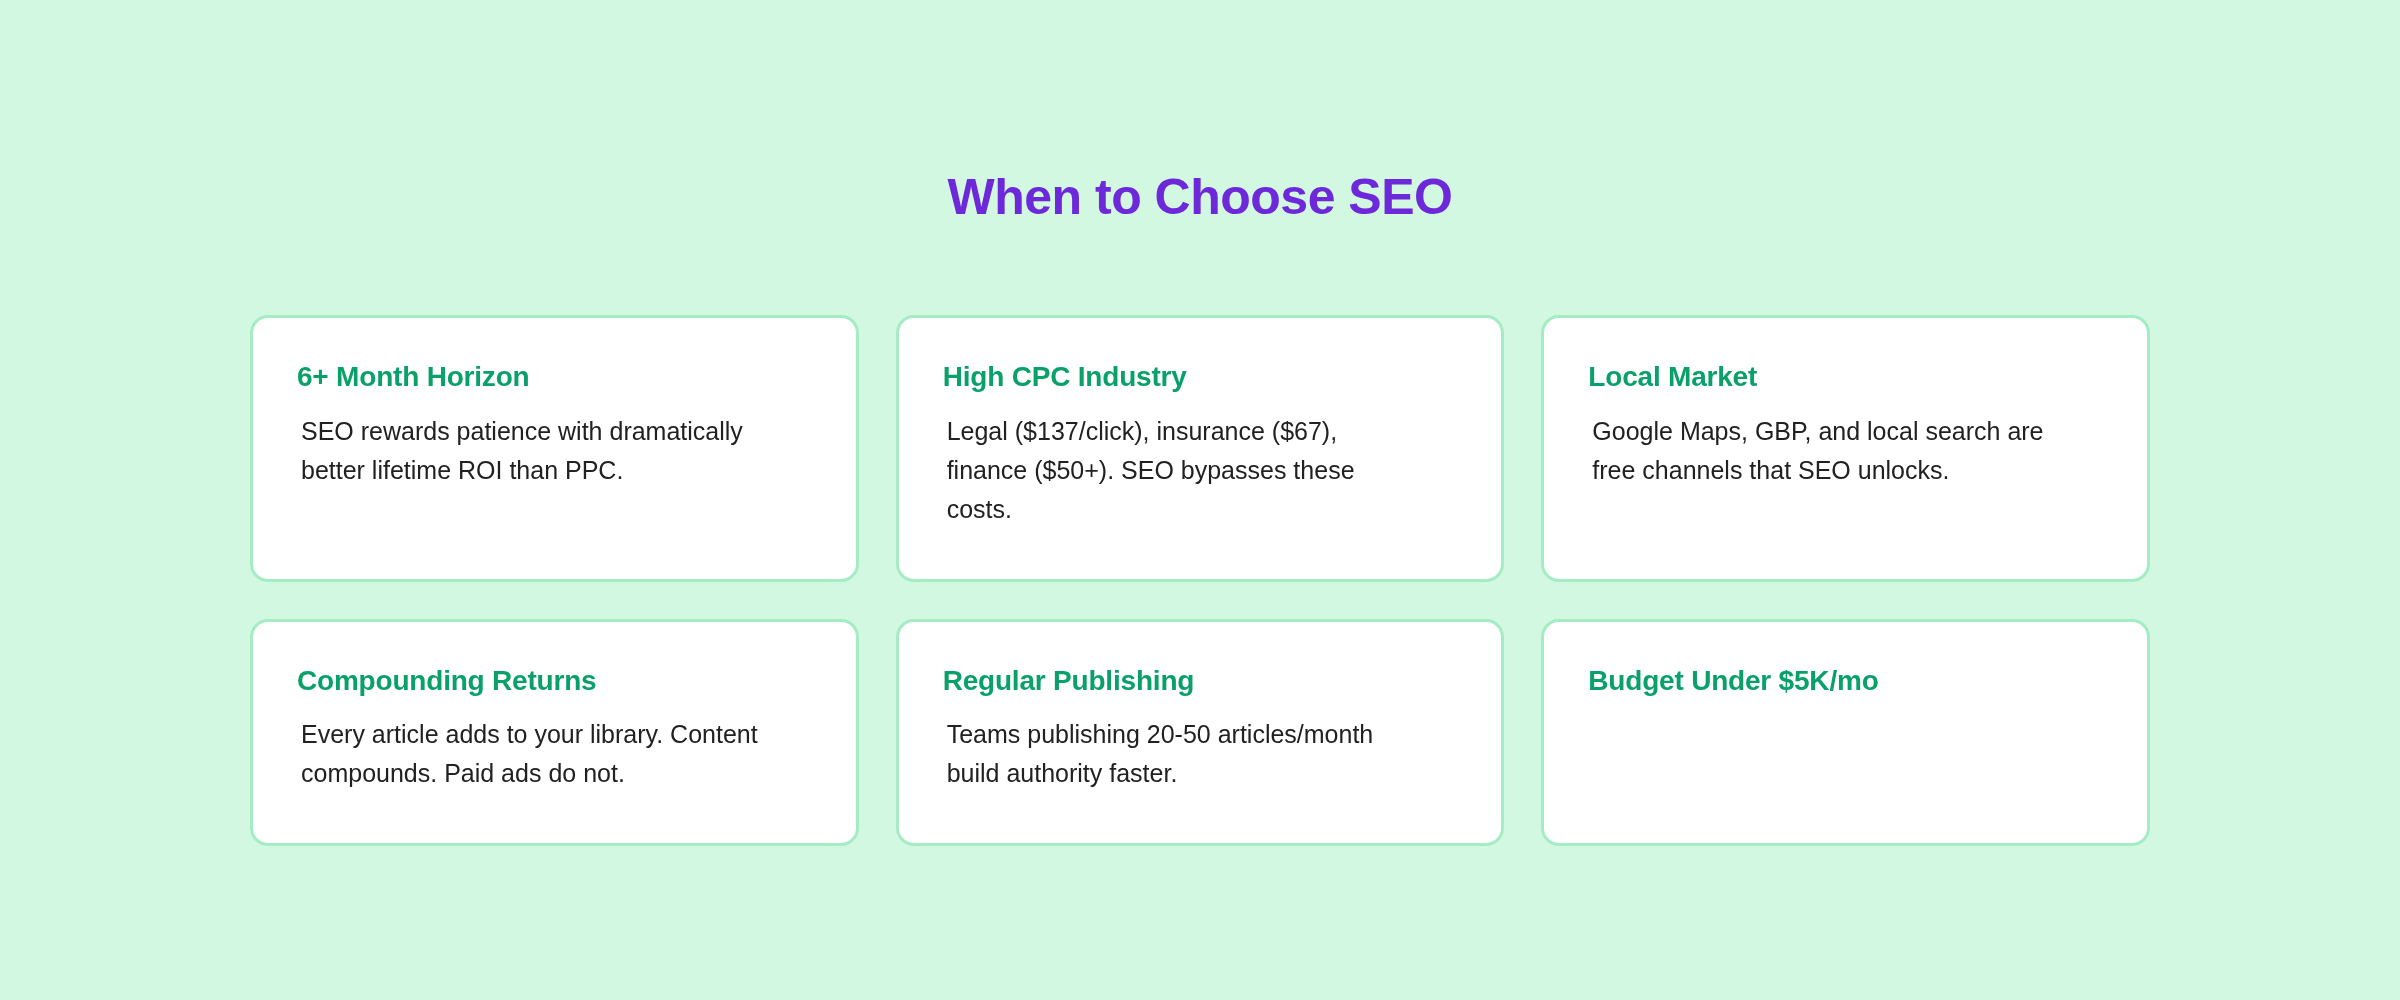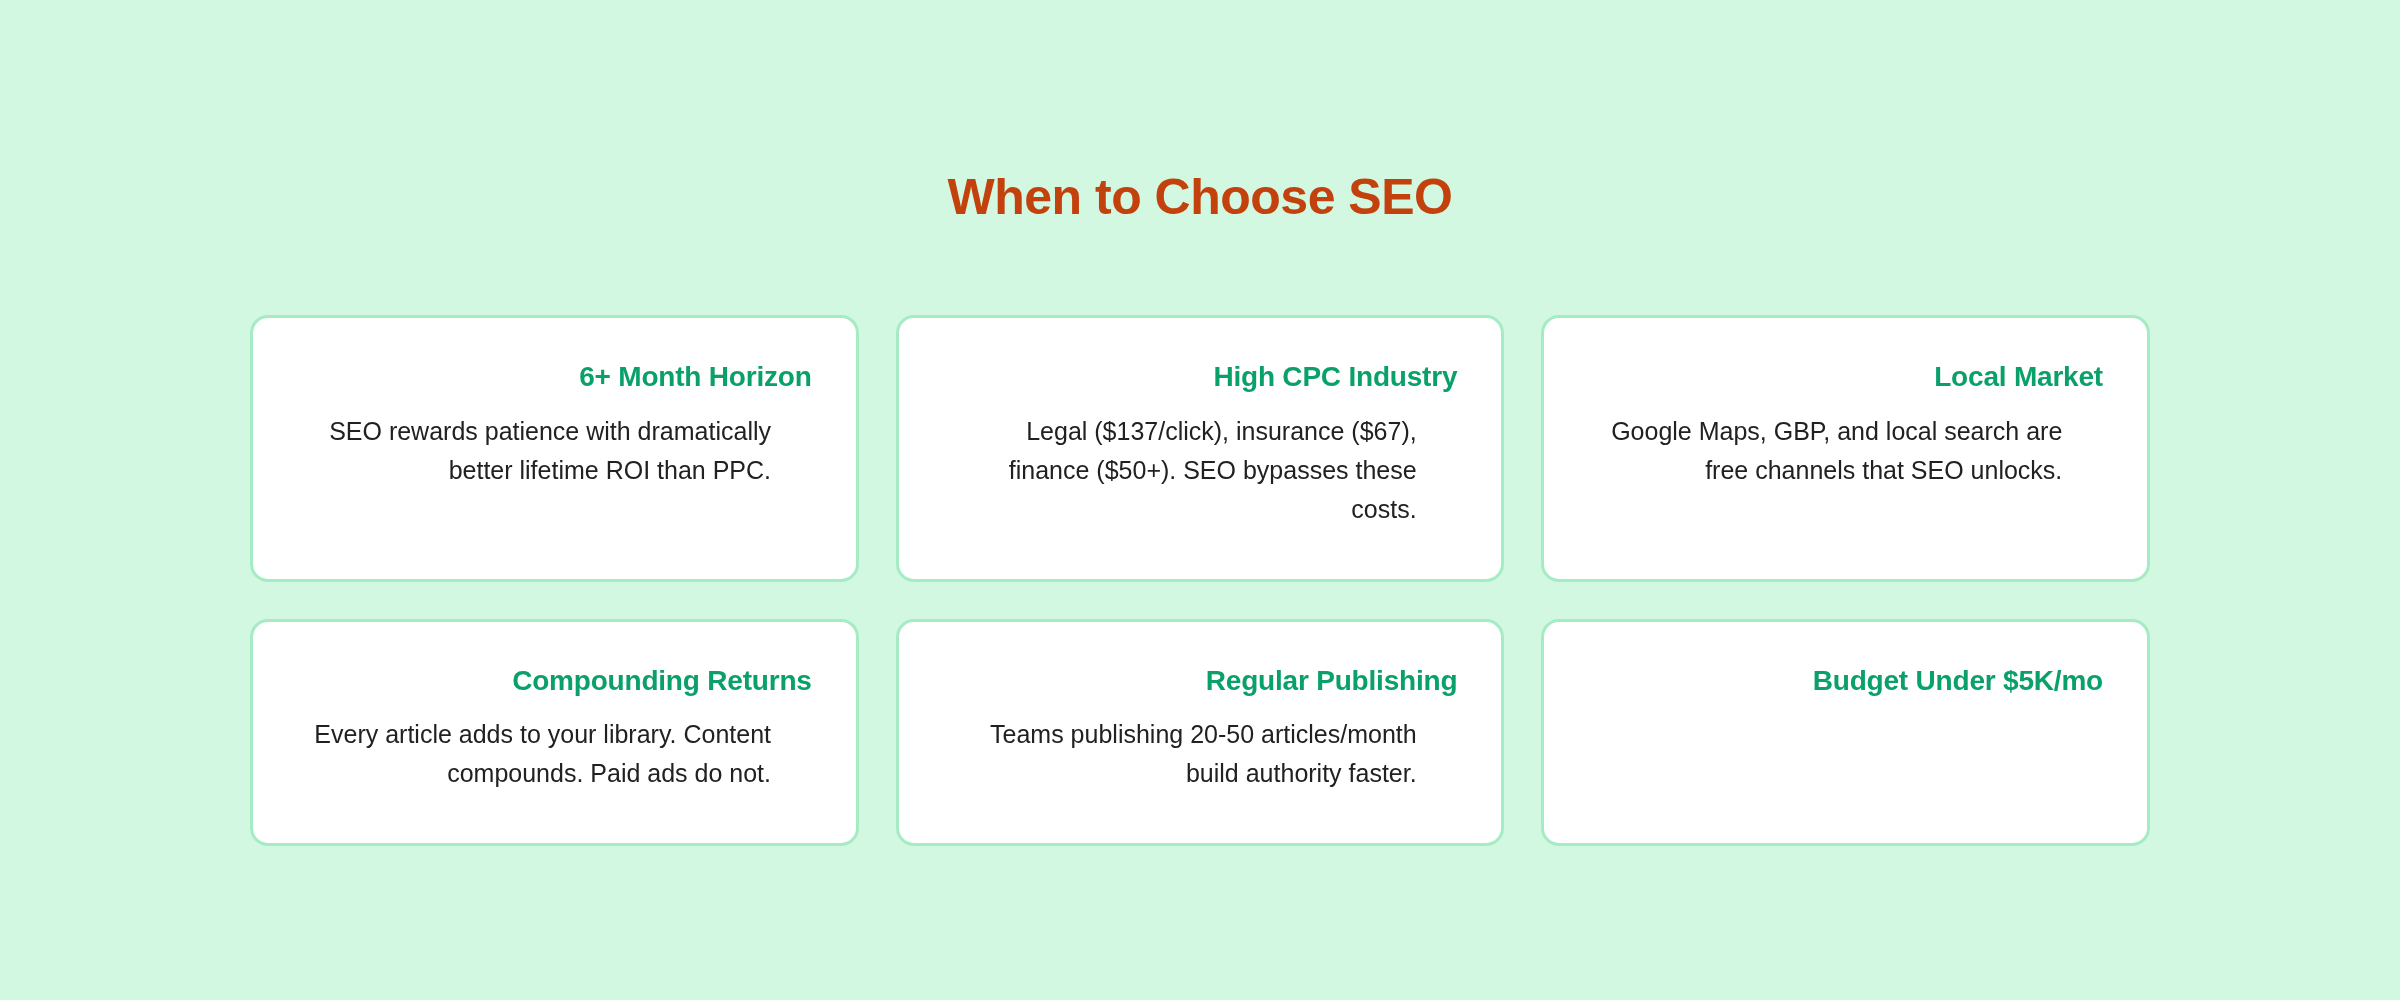--- a/index.html
+++ b/index.html
@@ -23,34 +23,33 @@
     align-items: center;
   }
 
   .section-title {
     margin: 0;
     padding: 0;
     font-size: 50px;
     font-weight: 700;
     line-height: 1;
     letter-spacing: -0.5px;
-    color: #c2410c;
+    color: #6d28d9;
     text-align: center;
     margin-top: 172px;
   }
 
   .card-grid {
     width: 1900px;
     margin-top: 93px;
     display: grid;
     grid-template-columns: repeat(3, 1fr);
     column-gap: 37px;
     row-gap: 37px;
     align-items: stretch;
-    text-align: right;
   }
 
   .card {
     background: #ffffff;
     border: 3px solid #a5ecc4;
     border-radius: 18px;
     box-sizing: border-box;
     padding: 42px 44px 46px 44px;
     display: flex;
     flex-direction: column;

